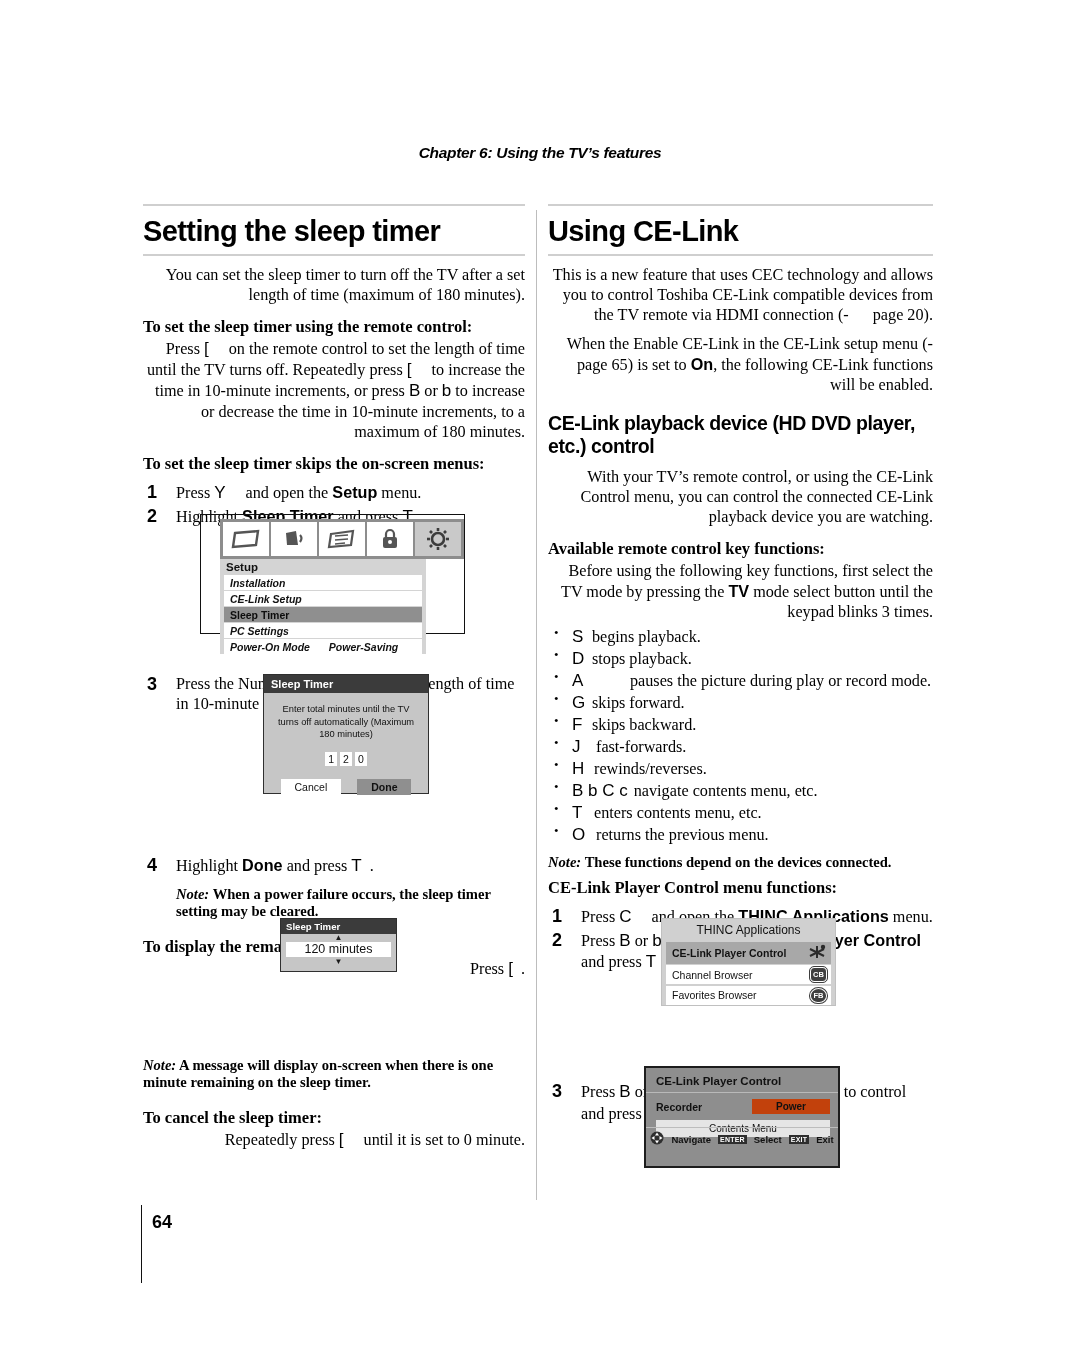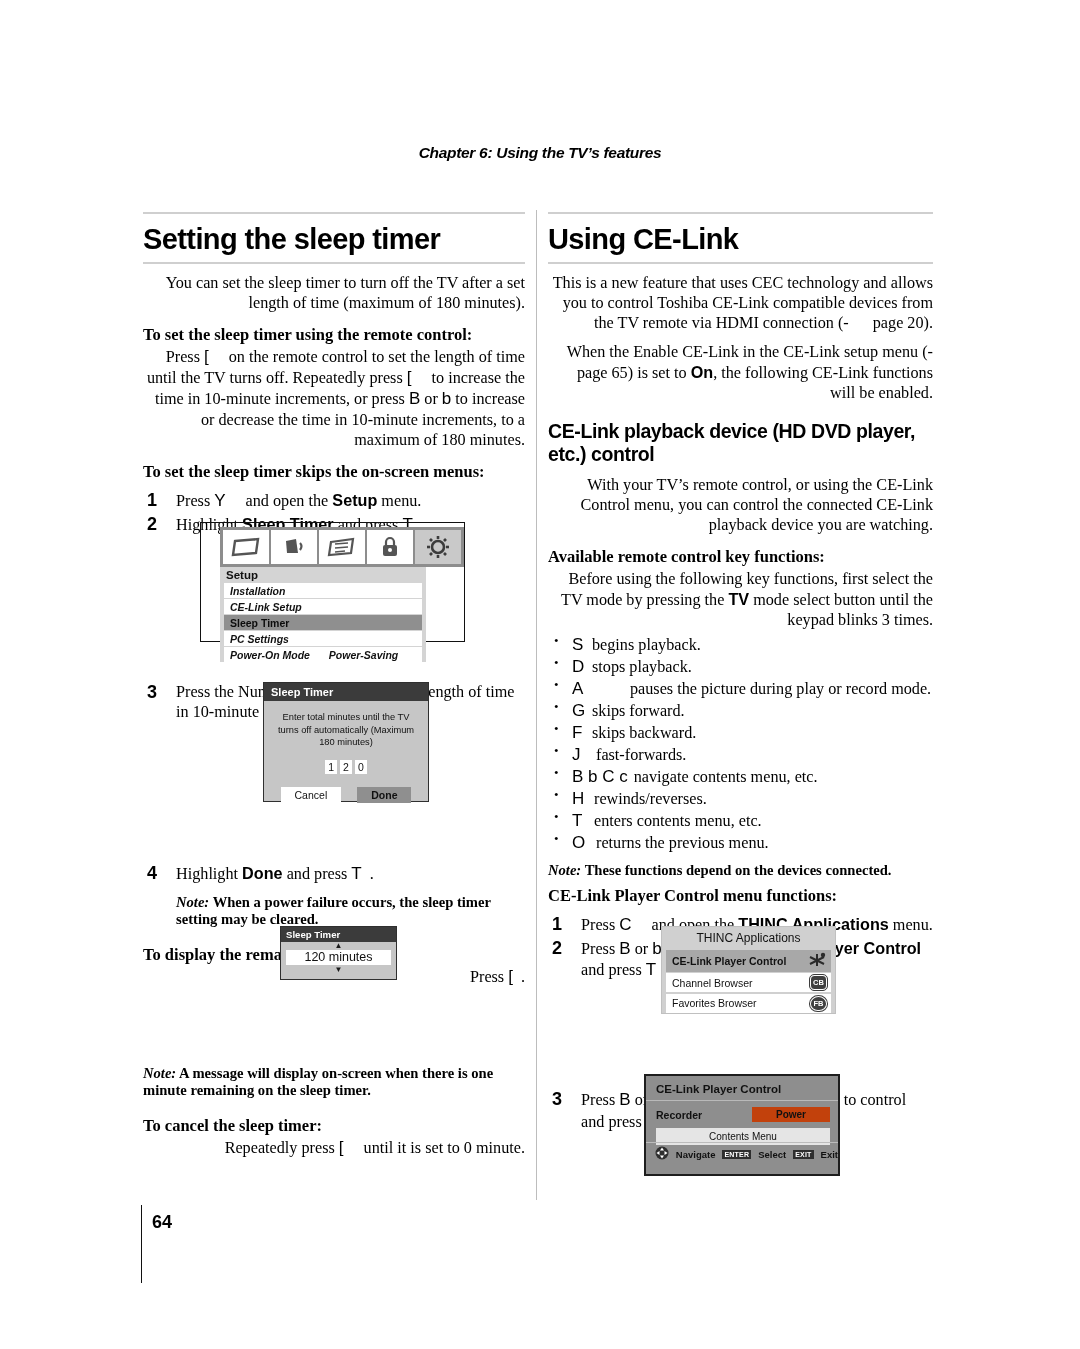--- a/index.html
+++ b/index.html
@@ -17,21 +17,21 @@
   
   .running-head{
     position:absolute; top:144px; left:0; width:1080px;
     text-align:center;
     font-family:"Liberation Sans", sans-serif;
     font-weight:bold; font-style:italic;
     font-size:15.5px; letter-spacing:-0.3px;
   }
 
   
-  .col{ position:absolute; top:212px; }
+  .col{ position:absolute; top:204px; }
   .col-left{ left:143px;  width:382px; }
   .col-right{ left:548px; width:385px; }
 
   .col-rule{
     position:absolute; left:536px; top:210px;
     width:1px; height:990px; background:#bdbdbd;
   }
 
   
   h1.sect{
@@ -205,23 +205,23 @@
     background:#c2410c; font-family:"Liberation Sans", sans-serif; font-weight:bold;
     font-size:10px; color:#111; padding:2px 0; width:78px; text-align:center;
   }
   .cepc-contents{
     background:#e5e5e5; margin:6px 8px 0 10px; text-align:center;
     font-family:"Liberation Sans", sans-serif; font-size:10px; color:#111; padding:3px 0;
   }
   .cepc-foot{
     position:absolute; left:0; bottom:0; width:100%;
     border-top:1px solid #bcbcbc;
-    display:flex; align-items:center; justify-content:flex-end; gap:7px;
+    display:flex; align-items:center; justify-content:center; gap:7px;
     font-family:"Liberation Sans", sans-serif; font-weight:bold; font-size:9.5px;
-    color:#111; padding:3px 0 12px 0;
+    color:#111; padding:3px 0 19px 0;
   }
   .chip{
     background:#2e2e2e; color:#fff; font-size:7px; font-weight:bold;
     padding:1px 2px; letter-spacing:0.2px;
   }
 
   
   .pagenum{
     position:absolute; left:152px; top:1212px;
     font-family:"Liberation Sans", sans-serif; font-weight:bold; font-size:18px;
@@ -423,22 +423,22 @@
       <span>mode select button until the keypad blinks 3 times.</span>
     </p>
 
     <ul class="keys">
       <li><span class="kglyph">S</span><span class="kspace" style="width:6px"></span><span>begins playback.</span></li>
       <li><span class="kglyph">D</span><span class="kspace" style="width:6px"></span><span>stops playback.</span></li>
       <li><span class="kglyph">A</span><span class="kspace" style="width:44px"></span><span>pauses the picture during play or record mode.</span></li>
       <li><span class="kglyph">G</span><span class="kspace" style="width:6px"></span><span>skips forward.</span></li>
       <li><span class="kglyph">F</span><span class="kspace" style="width:6px"></span><span>skips backward.</span></li>
       <li><span class="kglyph">J</span><span class="kspace" style="width:10px"></span><span>fast-forwards.</span></li>
+      <li><span class="kglyph">H</span><span class="kspace" style="width:8px"></span><span>rewinds/reverses.</span></li>
       <li><span class="kglyph">B b  C c</span><span class="kspace" style="width:6px"></span><span>navigate contents menu, etc.</span></li>
-      <li><span class="kglyph">H</span><span class="kspace" style="width:8px"></span><span>rewinds/reverses.</span></li>
       <li><span class="kglyph">T</span><span class="kspace" style="width:8px"></span><span>enters contents menu, etc.</span></li>
       <li><span class="kglyph">O</span><span class="kspace" style="width:10px"></span><span>returns the previous menu.</span></li>
     </ul>
 
     <p class="note">
       <i>Note:</i>
       <span>These functions depend on the devices connected.</span>
     </p>
 
     <h3 class="bold" style="margin-top:6px">CE-Link Player Control menu functions:</h3>

